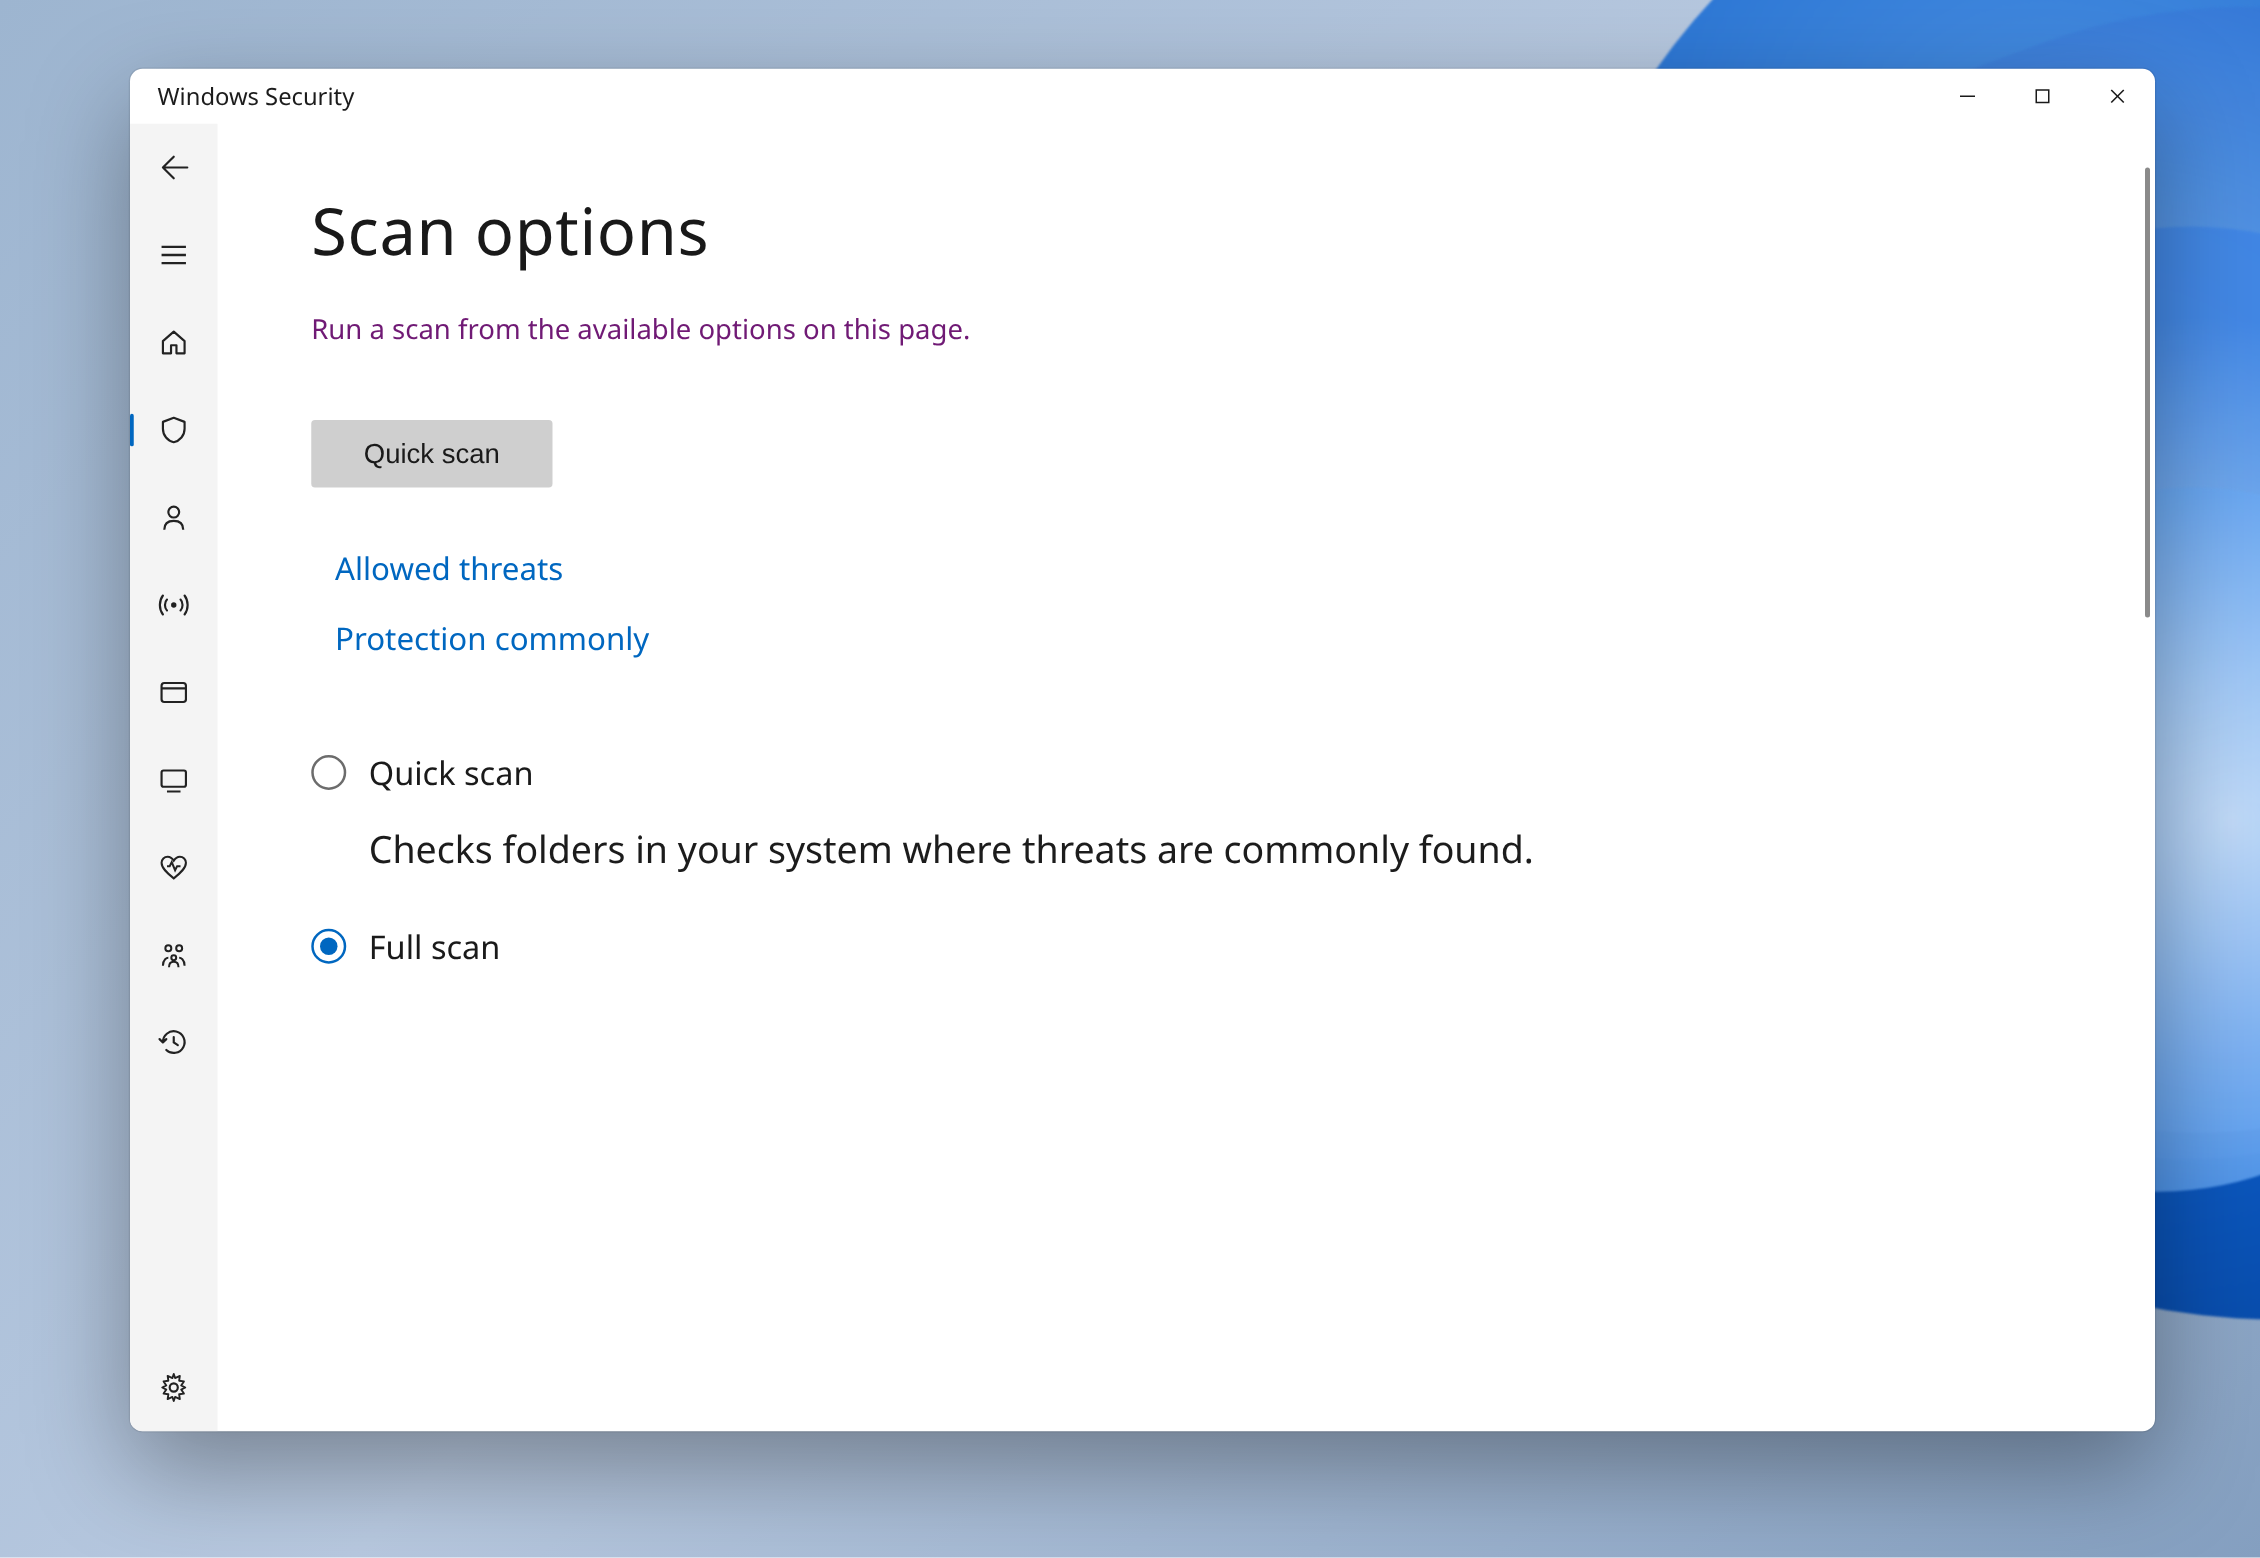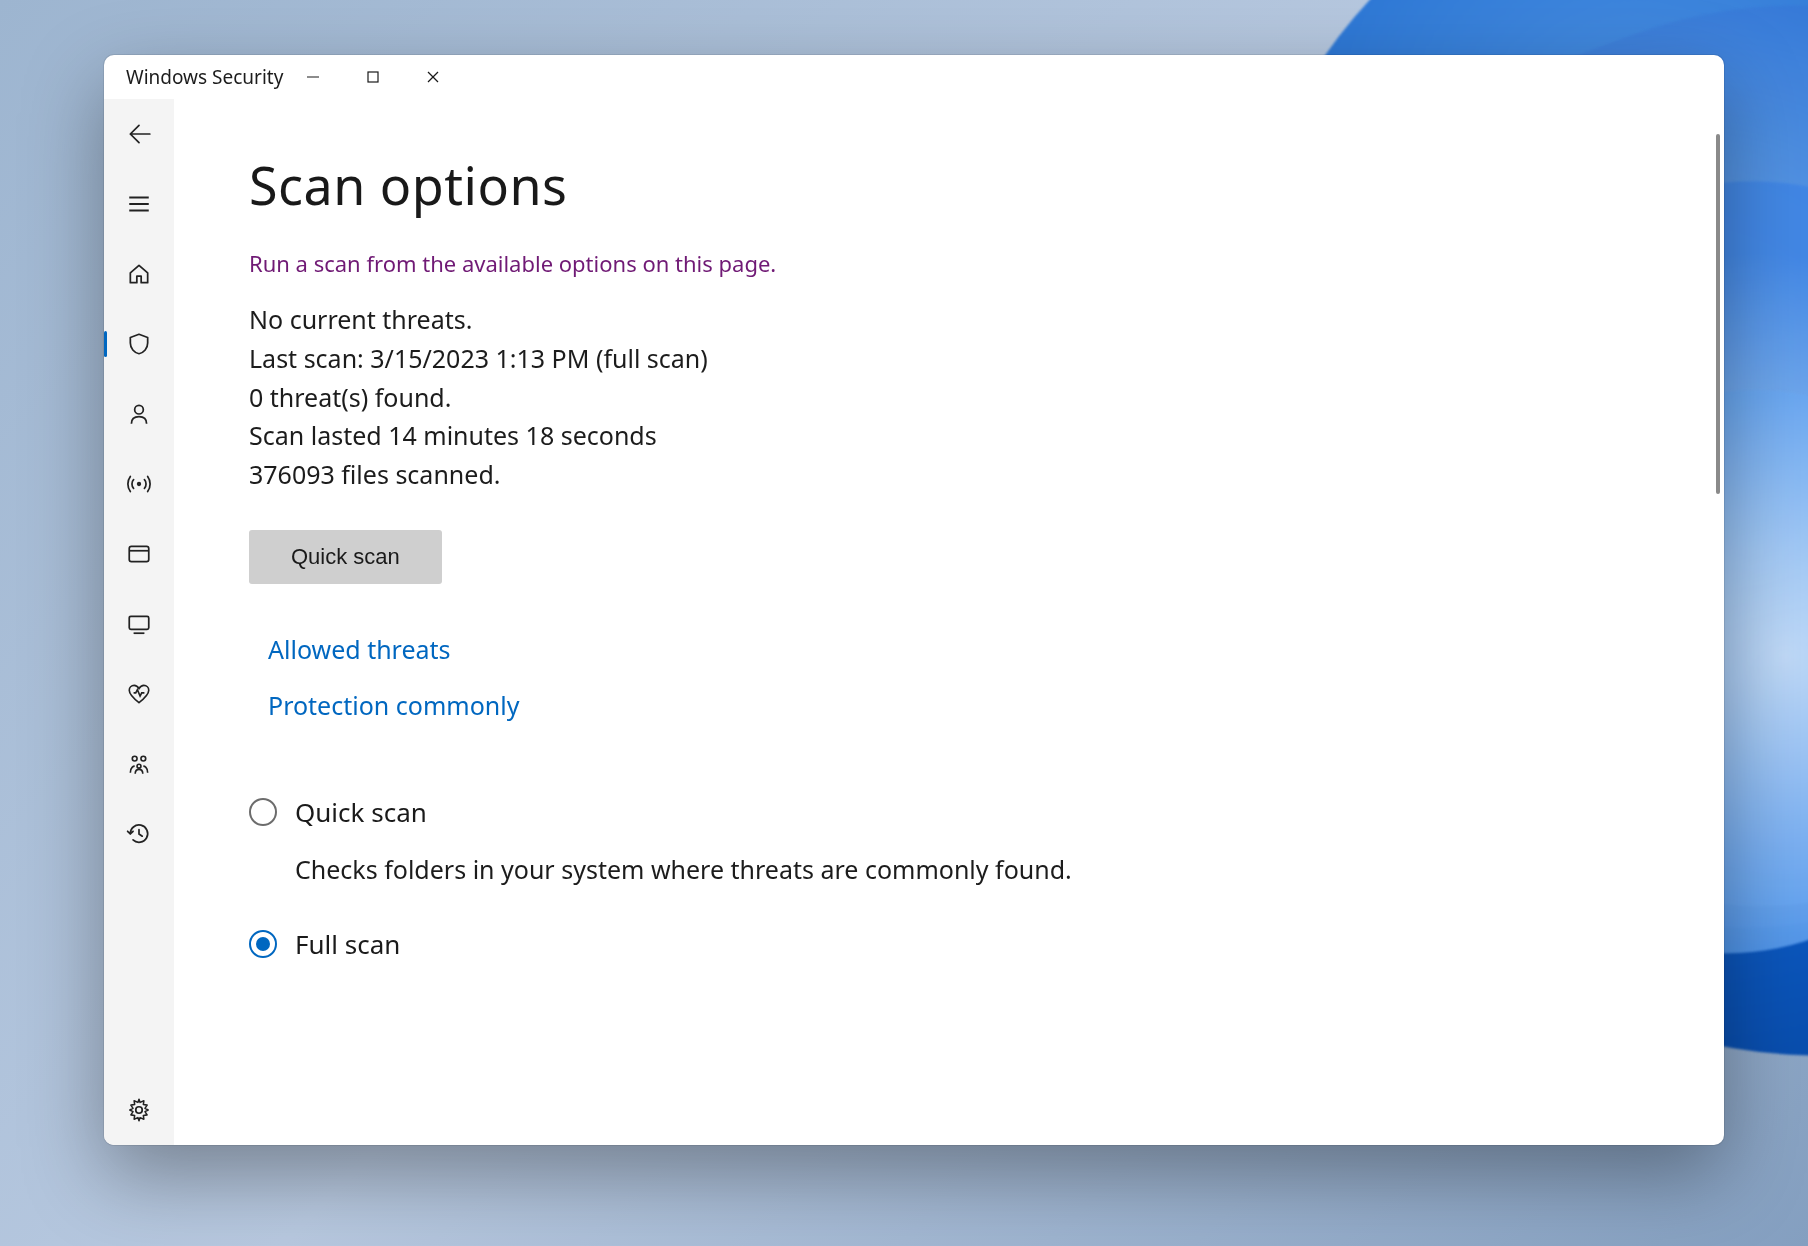--- a/index.html
+++ b/index.html
@@ -44,21 +44,21 @@
     overflow: hidden;
     display: flex;
     flex-direction: column;
     z-index: 2;
   }
   .titlebar {
     height: 44px;
     display: flex;
     align-items: center;
     padding-left: 22px;
-    justify-content: flex-start;
+    justify-content: space-between;
     flex-shrink: 0;
   }
   .titlebar .title {
     font-size: 19px;
     color: #1c1c1c;
   }
   .winctrls {
     display: flex;
     height: 100%;
   }
@@ -190,21 +190,21 @@
     width: 14px;
     height: 14px;
     border-radius: 50%;
     background: #0067c0;
   }
   .opt-label {
     font-size: 26px;
     color: #1a1a1a;
   }
   .opt-desc {
-    font-size: 25px;
+    font-size: 30px;
     color: #1c1c1c;
     margin-top: 22px;
     margin-left: 46px;
   }
 </style>
 </head>
 <body>
 
 <div class="bloom">
   <div class="petal p1"></div>
@@ -312,27 +312,20 @@
           </svg>
       </div>
     </div>
 
     <div class="content">
       <div class="scrollbar-track"></div>
       <div class="content-inner">
         <h1 class="page-title">Scan options</h1>
         <p class="subhead">Run a scan from the available options on this page.</p>
 
-        <div class="status-block">
-          <p>No current threats.</p>
-          <p>Last scan: 3/15/2023 1:13 PM (full scan)</p>
-          <p>0 threat(s) found.</p>
-          <p>Scan lasted 14 minutes 18 seconds</p>
-          <p>376093 files scanned.</p>
-        </div>
 
         <button class="qs-btn">Quick scan</button>
 
         <div class="links">
           <a href="#">Allowed threats</a>
           <a href="#">Protection commonly</a>
         </div>
 
         <div class="options">
           <div class="option">

